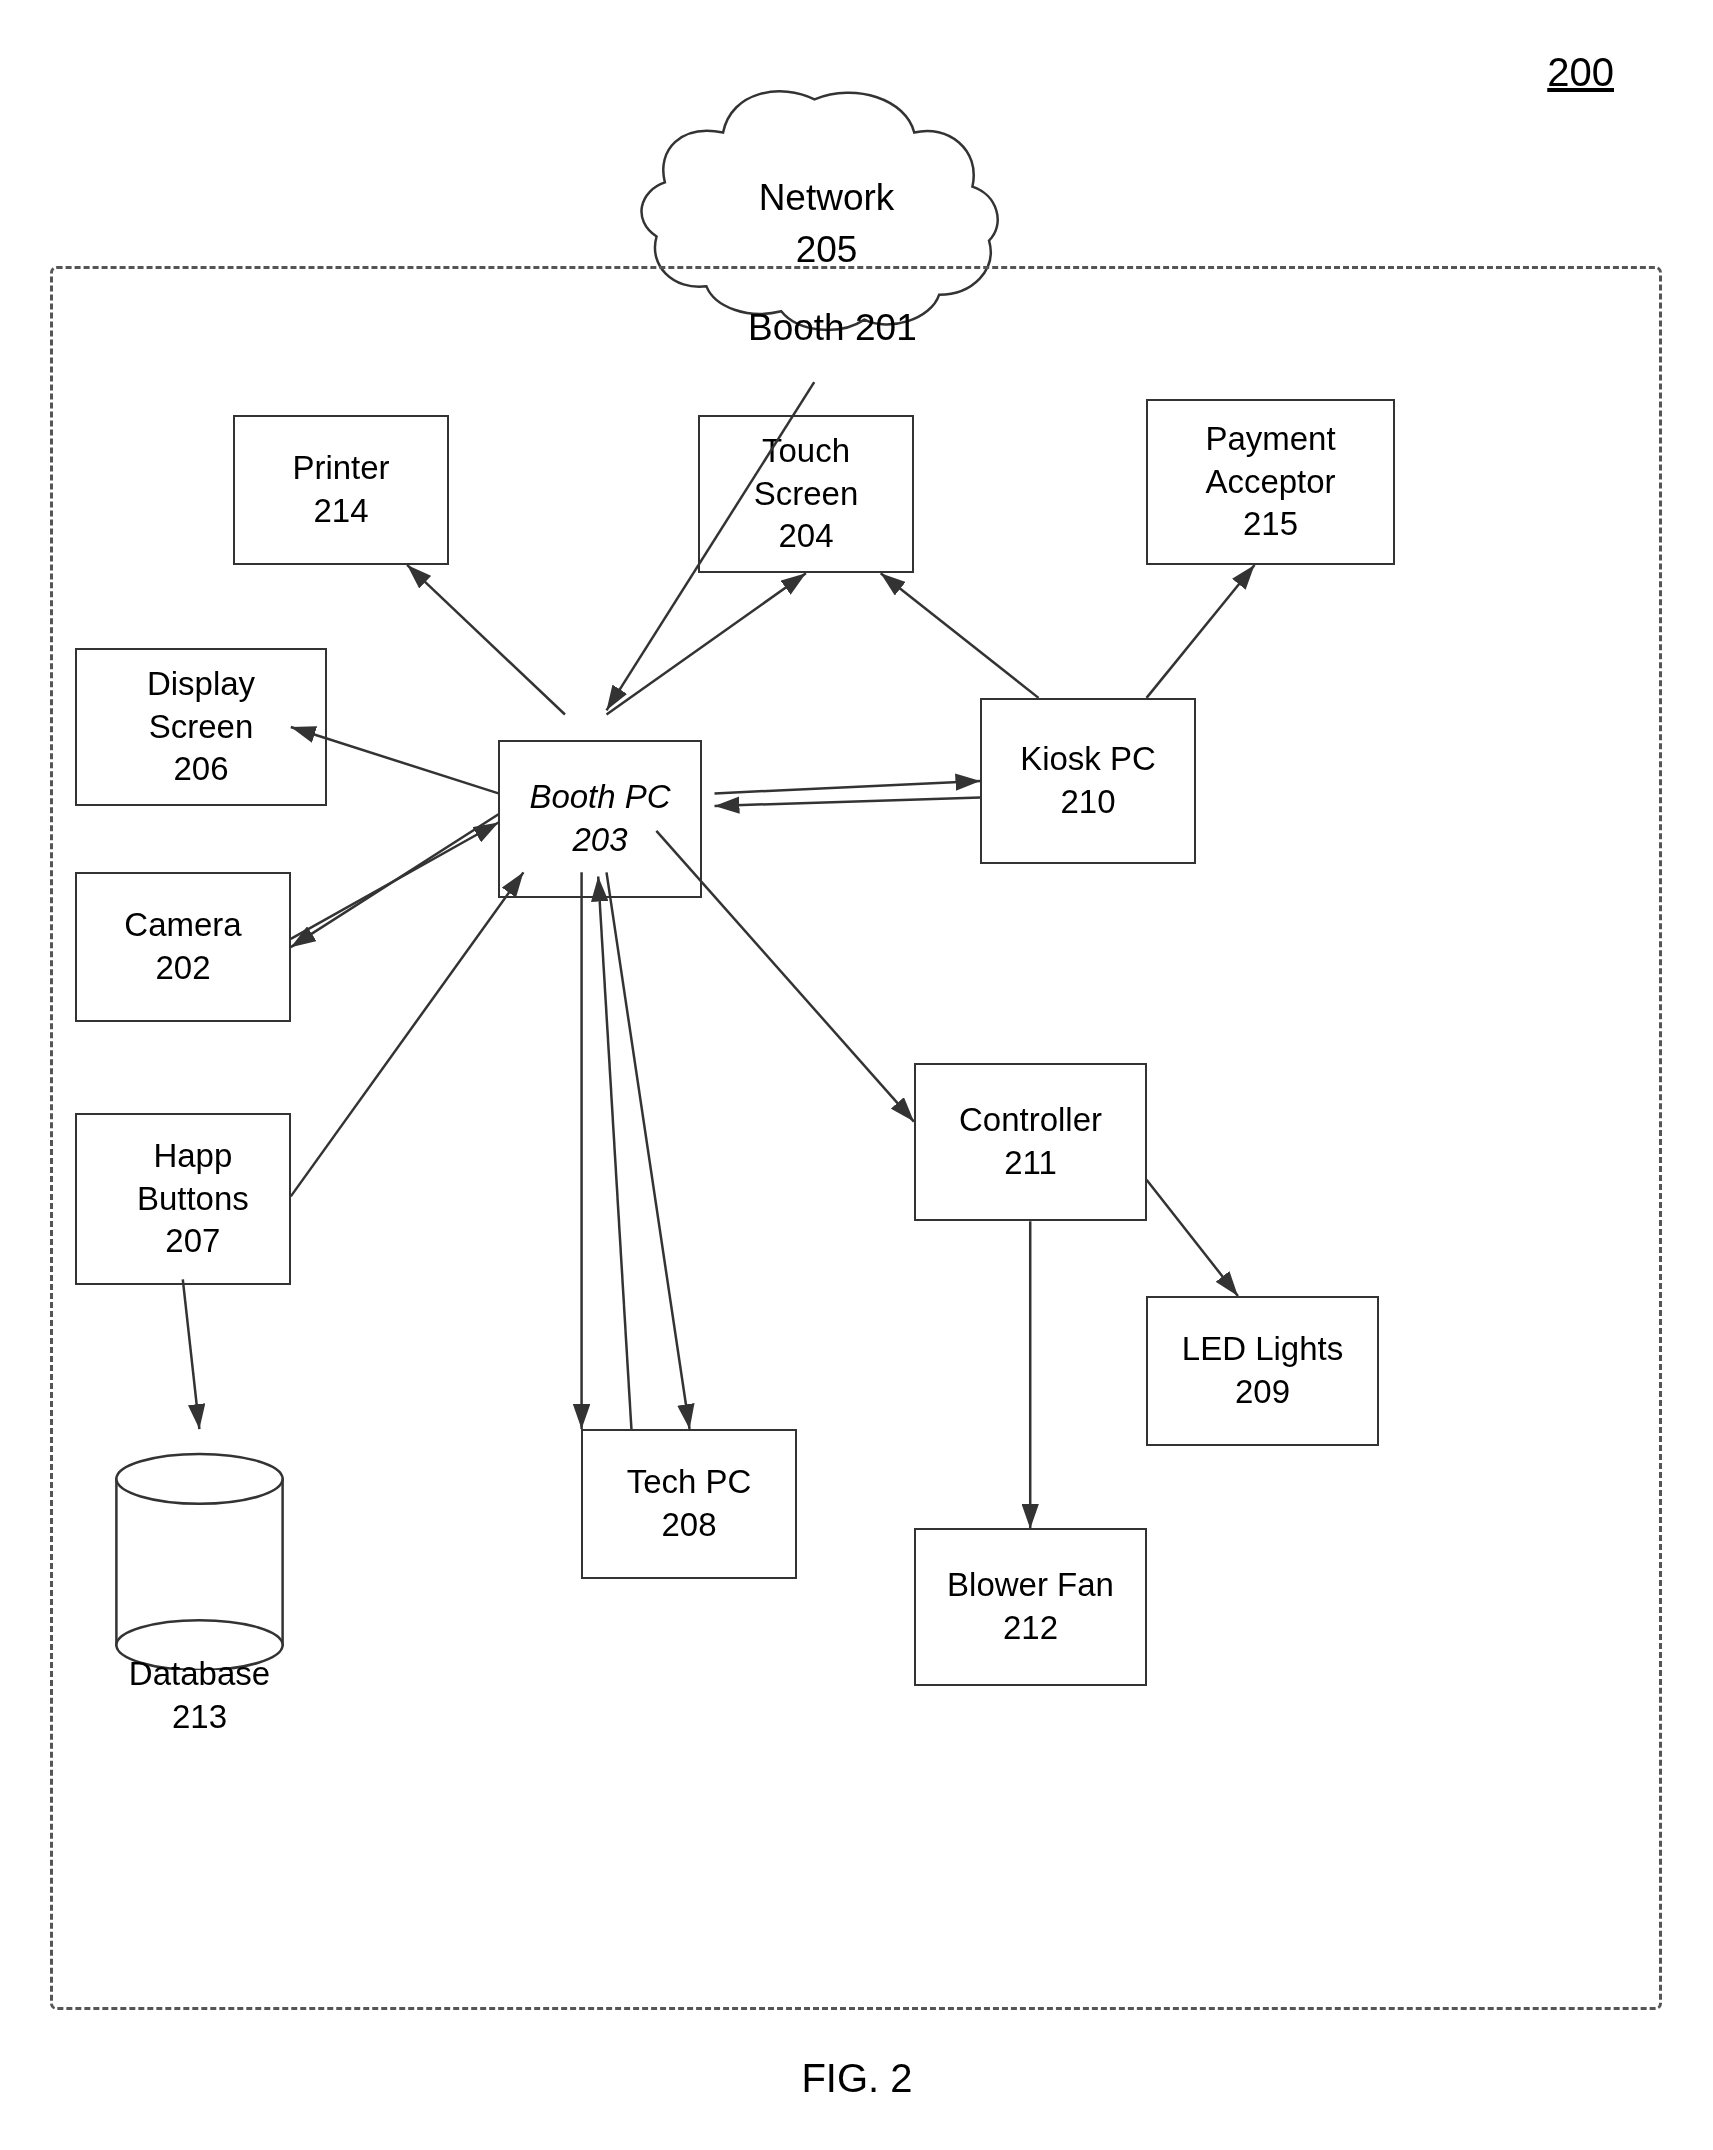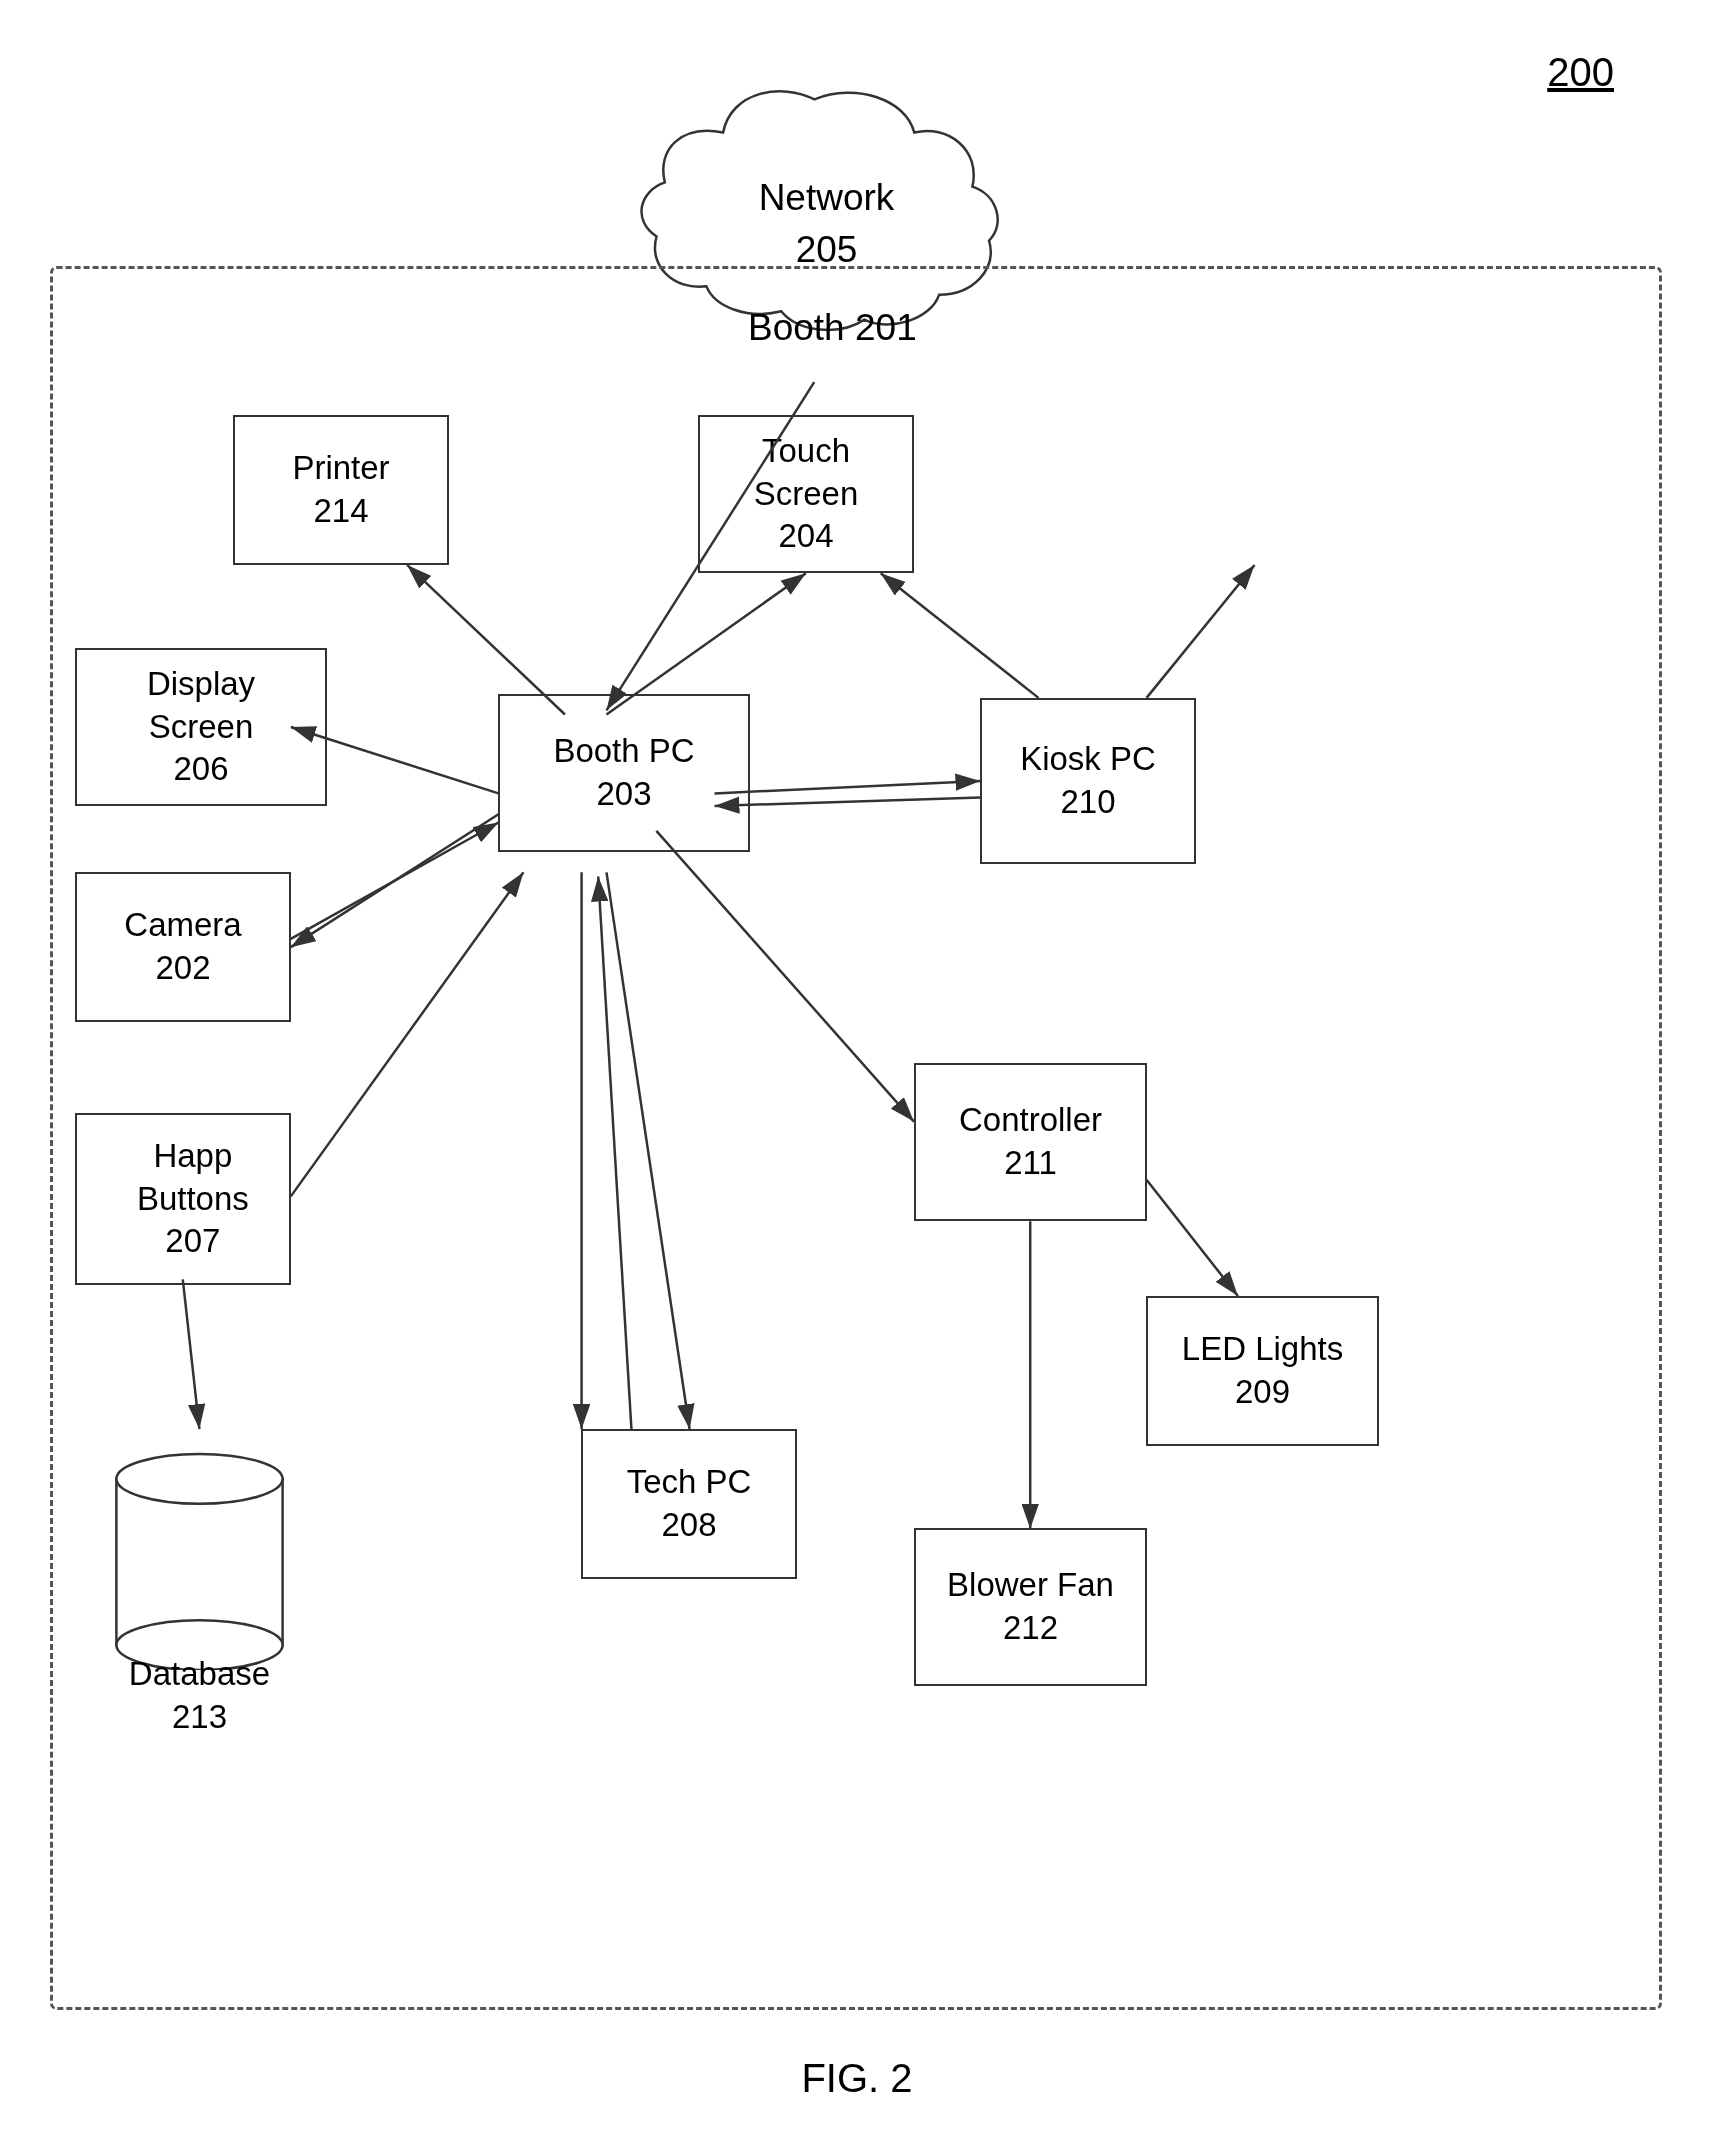--- a/index.html
+++ b/index.html
@@ -162,26 +162,29 @@
   <div class="booth-label">Booth 201</div>
 
   <div class="box" style="top: 415px; left: 233px; width: 216px; height: 150px;">
     <span>Printer<br>214</span>
   </div>
 
   <div class="box" style="top: 415px; left: 698px; width: 216px; height: 158px;">
     <span>Touch<br>Screen<br>204</span>
   </div>
 
+  <div class="box" style="top: 399px; left: 1146px; width: 249px; height: 166px;">
+    <span>Payment<br>Acceptor<br>215</span>
+  </div>
 
   <div class="box" style="top: 648px; left: 75px; width: 252px; height: 158px;">
     <span>Display<br>Screen<br>206</span>
   </div>
 
-  <div class="box" style="top: 694px; left: 498px; width: 252px; height: 158px;">
+  <div class="box" style="top: 740px; left: 498px; width: 204px; height: 158px; font-style: italic;">
     <span>Booth PC<br>203</span>
   </div>
 
   <div class="box" style="top: 698px; left: 980px; width: 216px; height: 166px;">
     <span>Kiosk PC<br>210</span>
   </div>
 
   <div class="box" style="top: 872px; left: 75px; width: 216px; height: 150px;">
     <span>Camera<br>202</span>
   </div>

